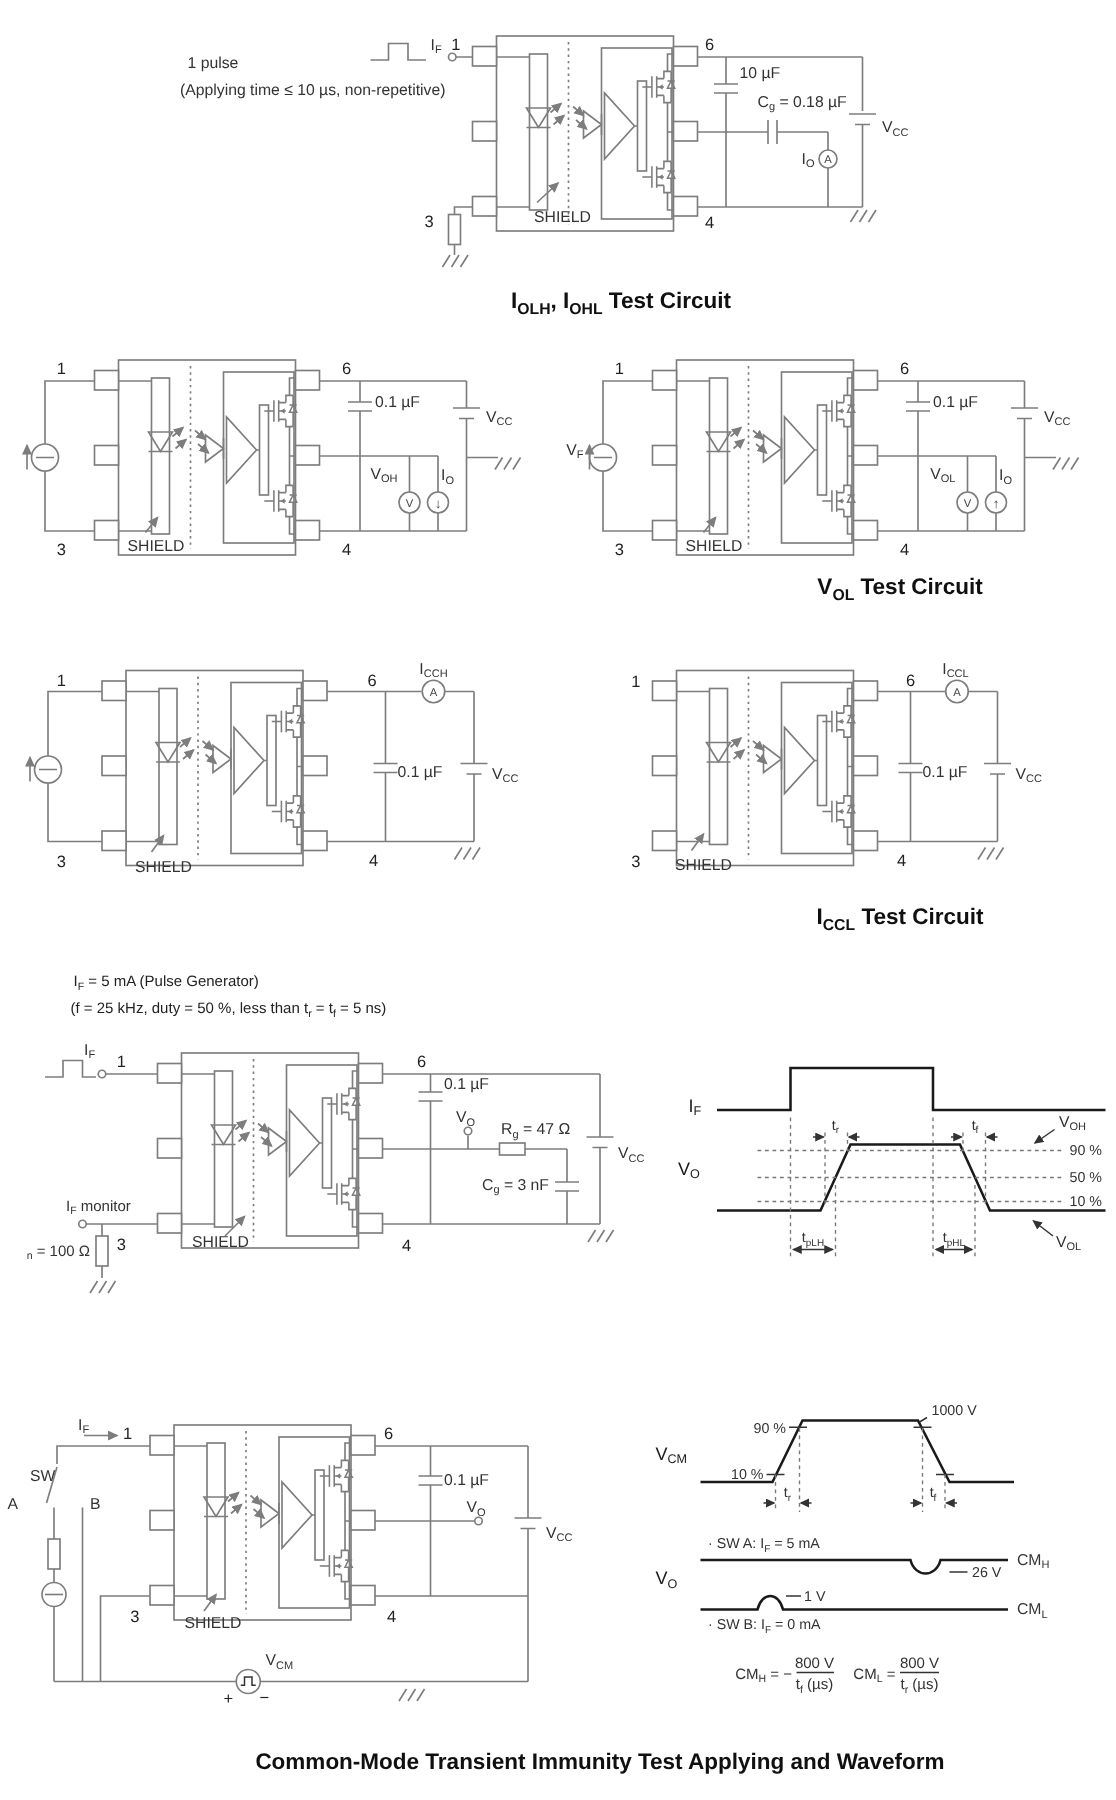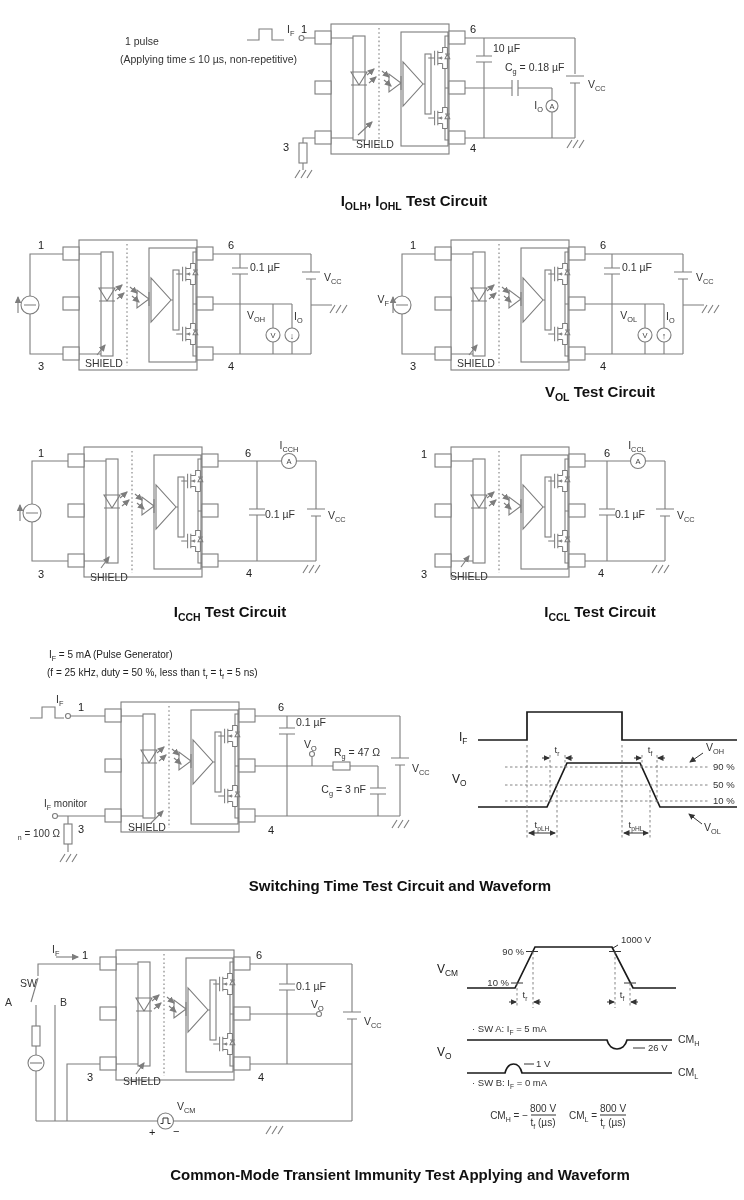--- a/index.html
+++ b/index.html
@@ -330,21 +330,19 @@
     <text class="nt" x="543" y="1126" text-anchor="middle"><tspan>t</tspan><tspan dy="2.5" font-size="70%">f</tspan><tspan dy="-2.5"> (µs)</tspan></text>
     <text class="nt" x="597" y="1119" text-anchor="end"><tspan>CM</tspan><tspan dy="2.5" font-size="70%">L</tspan><tspan dy="-2.5"> =</tspan></text>
     <line class="tk" x1="600" y1="1115" x2="626" y2="1115"></line>
     <text class="nt" x="613" y="1112" text-anchor="middle"><tspan>800 V</tspan></text>
     <text class="nt" x="613" y="1126" text-anchor="middle"><tspan>t</tspan><tspan dy="2.5" font-size="70%">r</tspan><tspan dy="-2.5"> (µs)</tspan></text>
   </g>
 </svg>
 
 <div class="stitle" style="left:114px;top:192px;width:600px">I<sub>OLH</sub>, I<sub>OHL</sub> Test Circuit</div>
 <div class="stitle" style="left:400px;top:383px;width:400px">V<sub>OL</sub> Test Circuit</div>
-<div class="stitle" style="left:30px;top:603px;width:400px">I<sub>CCH</sub> Test Circuit</div>
 <div class="stitle" style="left:400px;top:603px;width:400px">I<sub>CCL</sub> Test Circuit</div>
-<div class="stitle" style="left:100px;top:877px;width:600px">Switching Time Test Circuit and Waveform</div>
 <div class="stitle" style="left:100px;top:1166px;width:600px">Common-Mode Transient Immunity Test Applying and Waveform</div>
 
 <div class="note" style="left:49px;top:649px">I<sub>F</sub> = 5 mA (Pulse Generator)</div>
 <div class="note" style="left:47px;top:667px">(f = 25 kHz, duty = 50 %, less than t<sub>r</sub> = t<sub>f</sub> = 5 ns)</div>
 
 </div>
 
 </body></html>

